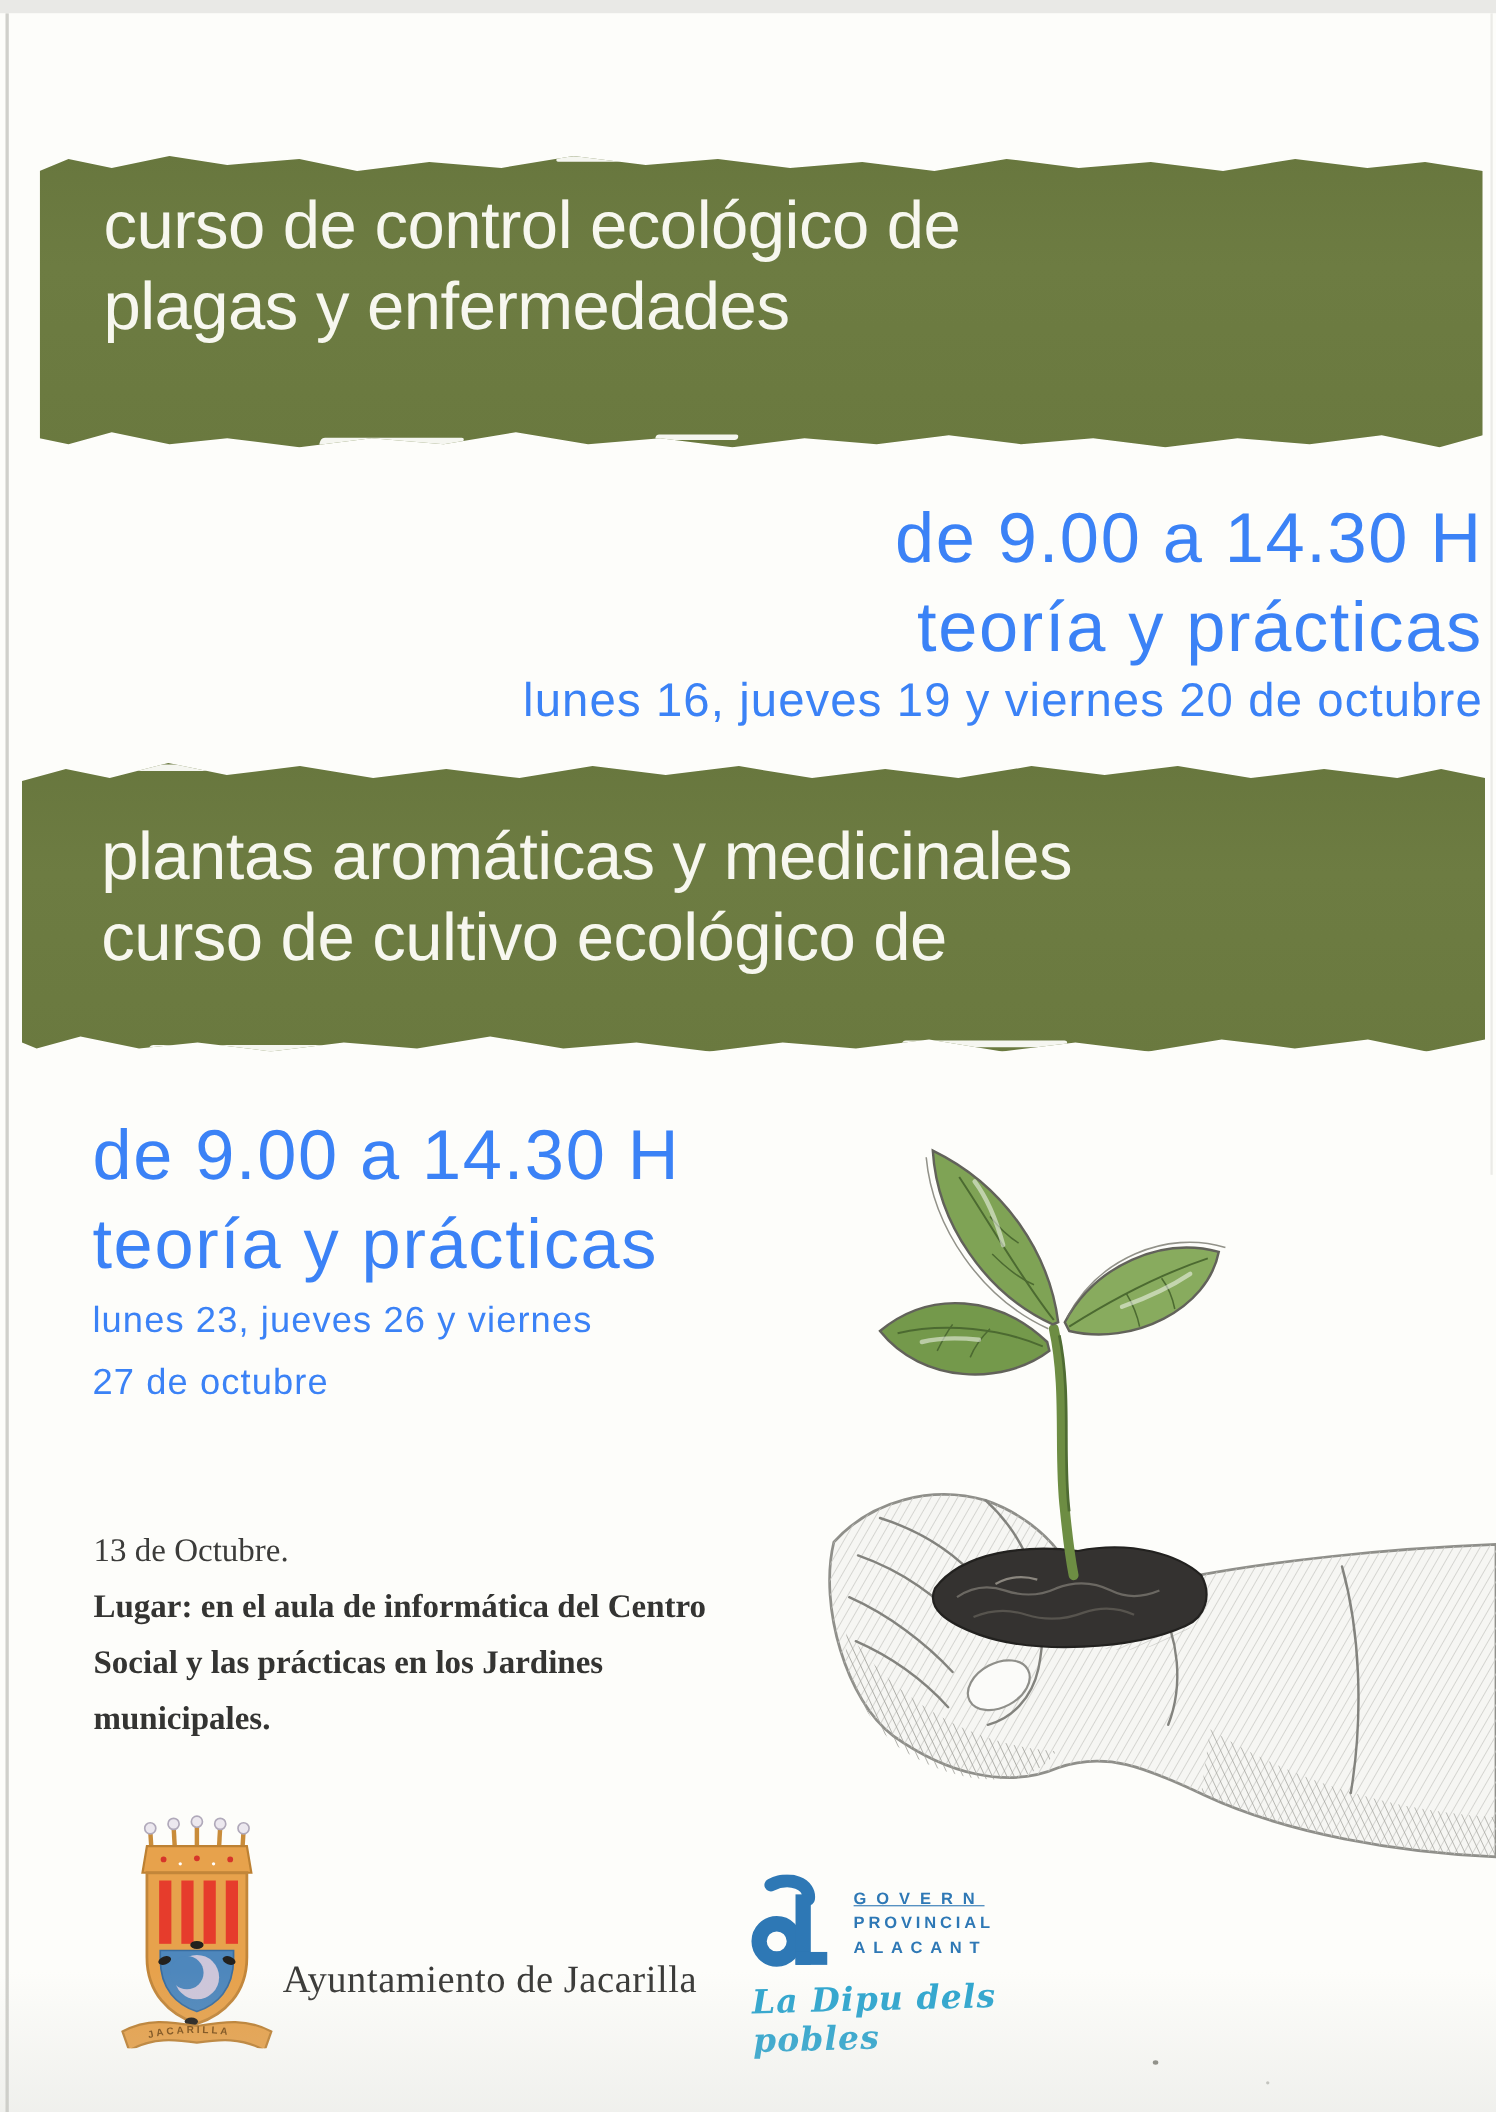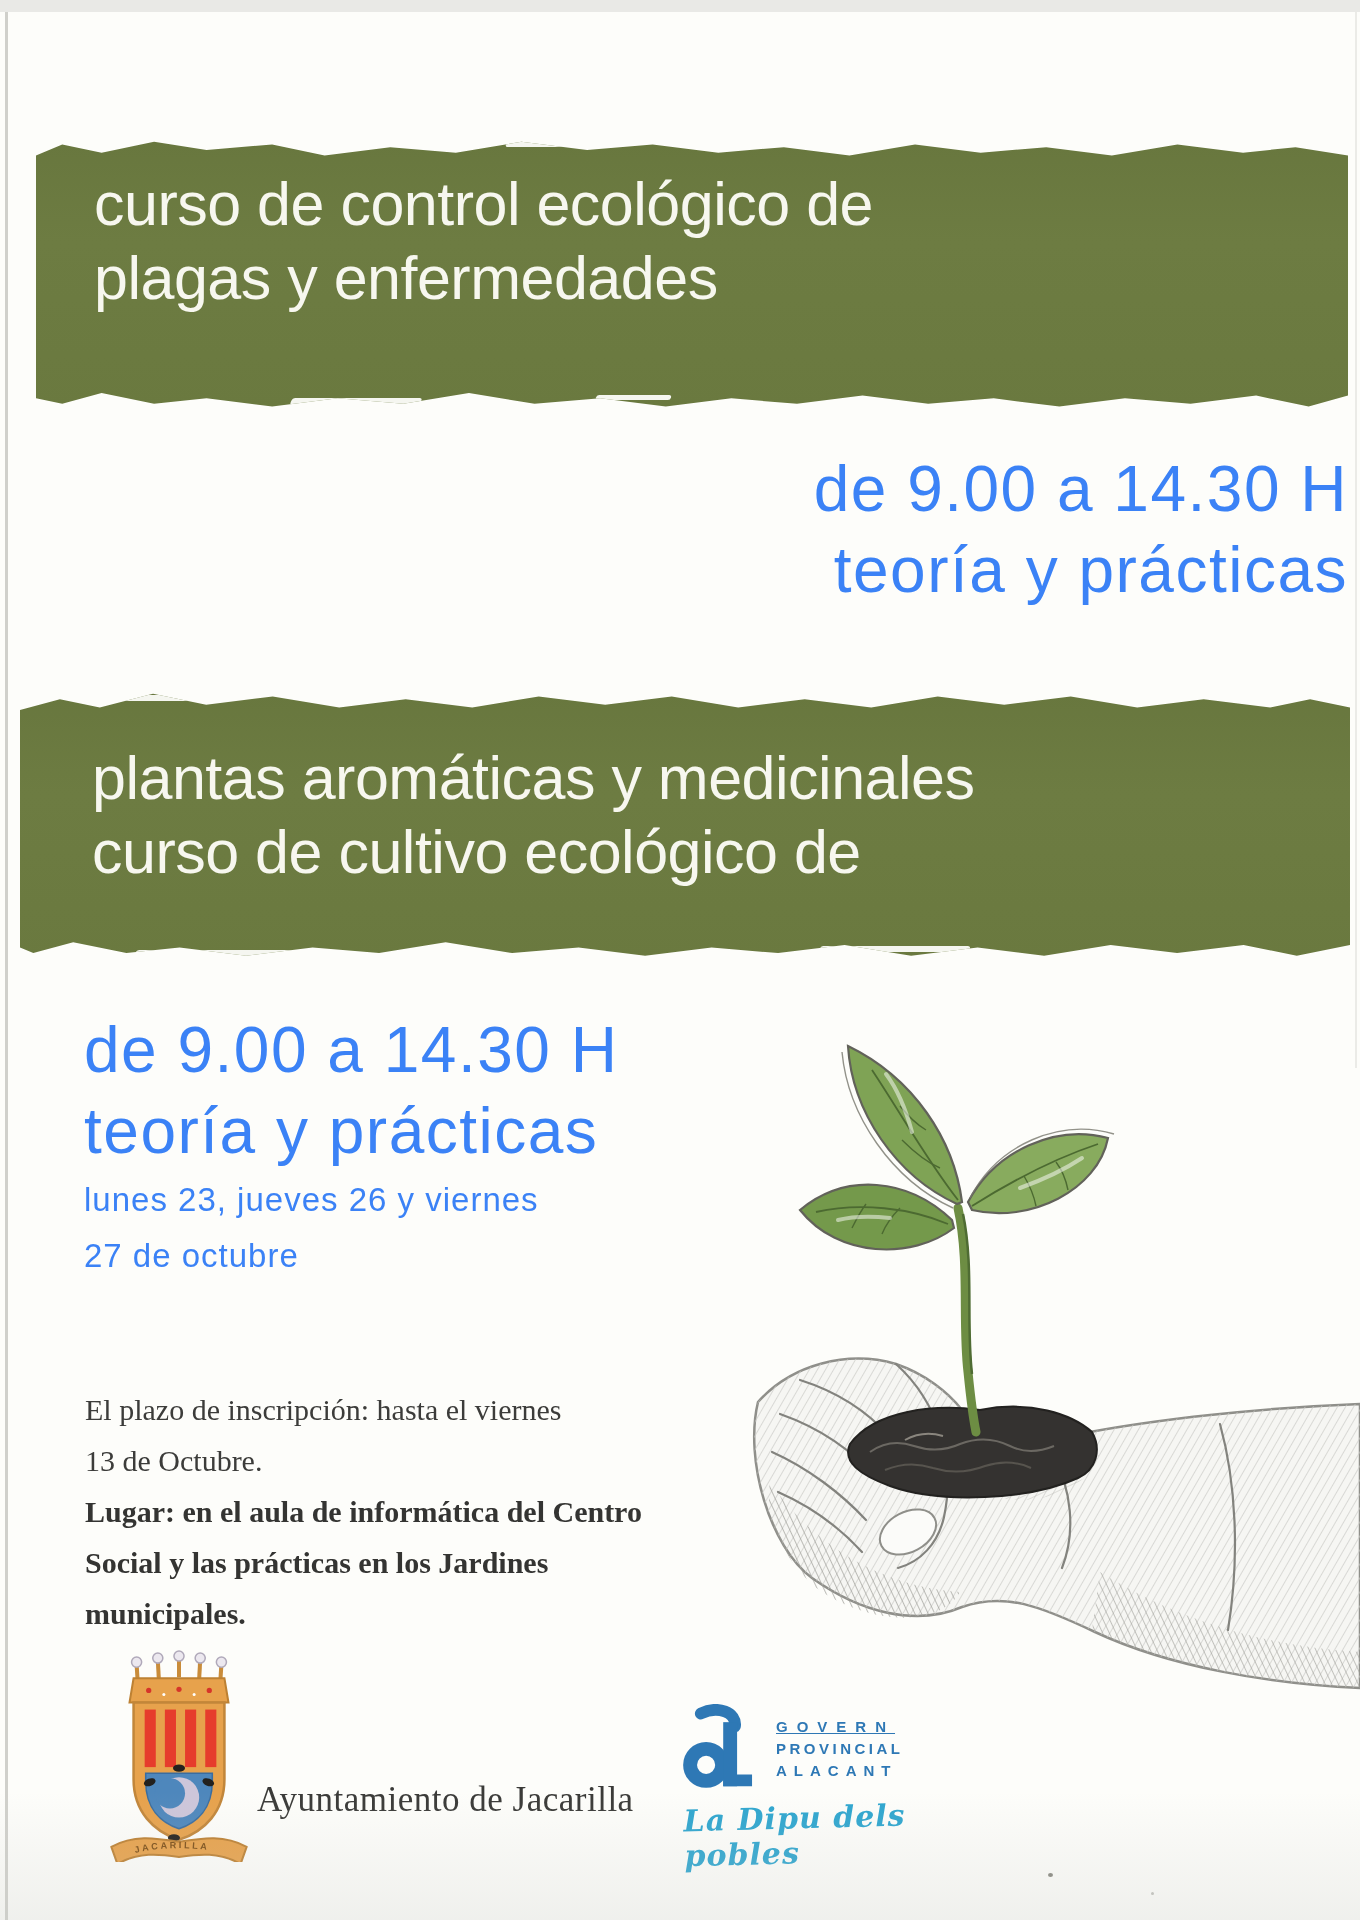--- a/index.html
+++ b/index.html
@@ -99,20 +99,21 @@
       <span>plagas y enfermedades</span>
     </h1>
     <div class="streak b1a"></div>
     <div class="streak b1b"></div>
     <div class="streak b1c"></div>
   </section>
 
   <div class="schedule schedule-1">
     <div class="time">de 9.00 a 14.30 H</div>
     <div class="mode">teoría y prácticas</div>
+    <div class="dates">lunes 16, jueves 19 y viernes 20 de octubre</div>
   </div>
 
   <section class="banner banner-2">
     <h1 class="banner-text">
       <span>plantas aromáticas y medicinales</span>
       <span>curso de cultivo ecológico de</span>
     </h1>
     <div class="streak b2a"></div>
     <div class="streak b2b"></div>
     <div class="streak b2c"></div>
@@ -201,21 +202,20 @@
       <path d="M272,194 C310,170 356,146 398,132" fill="none" stroke="#4c6a31" stroke-width="1.8"></path>
       <path d="M324,164 C330,174 334,184 336,194 M356,150 C362,158 366,168 368,178" fill="none" stroke="#4c6a31" stroke-width="1.4"></path>
       <path d="M320,176 C342,168 364,158 382,146" fill="none" stroke="rgba(255,255,255,.5)" stroke-width="4" stroke-linecap="round"></path>
 
       <path d="M270,186 C298,132 360,106 414,122" fill="none" stroke="#77776d" stroke-width="1.4" opacity=".8"></path>
       <path d="M253,196 C192,168 148,104 142,40" fill="none" stroke="#77776d" stroke-width="1.4" opacity=".8"></path>
     </g>
   </svg>
 
   <p class="info">
-    <span class="line">El plazo de inscripción: hasta el viernes</span>
     <span class="line">13 de Octubre.</span>
     <strong>Lugar: en el aula de informática del Centro Social y las prácticas en los Jardines municipales.</strong>
   </p>
 
   <svg class="crest" width="152" height="212" viewBox="0 0 150 210" xmlns="http://www.w3.org/2000/svg">
     <g>
       <line x1="34" y1="30" x2="33" y2="14" stroke="#c98c3a" stroke-width="4"></line>
       <line x1="55" y1="28" x2="54" y2="10" stroke="#c98c3a" stroke-width="4"></line>
       <line x1="75" y1="27" x2="75" y2="8" stroke="#c98c3a" stroke-width="4"></line>
       <line x1="95" y1="28" x2="96" y2="10" stroke="#c98c3a" stroke-width="4"></line>

